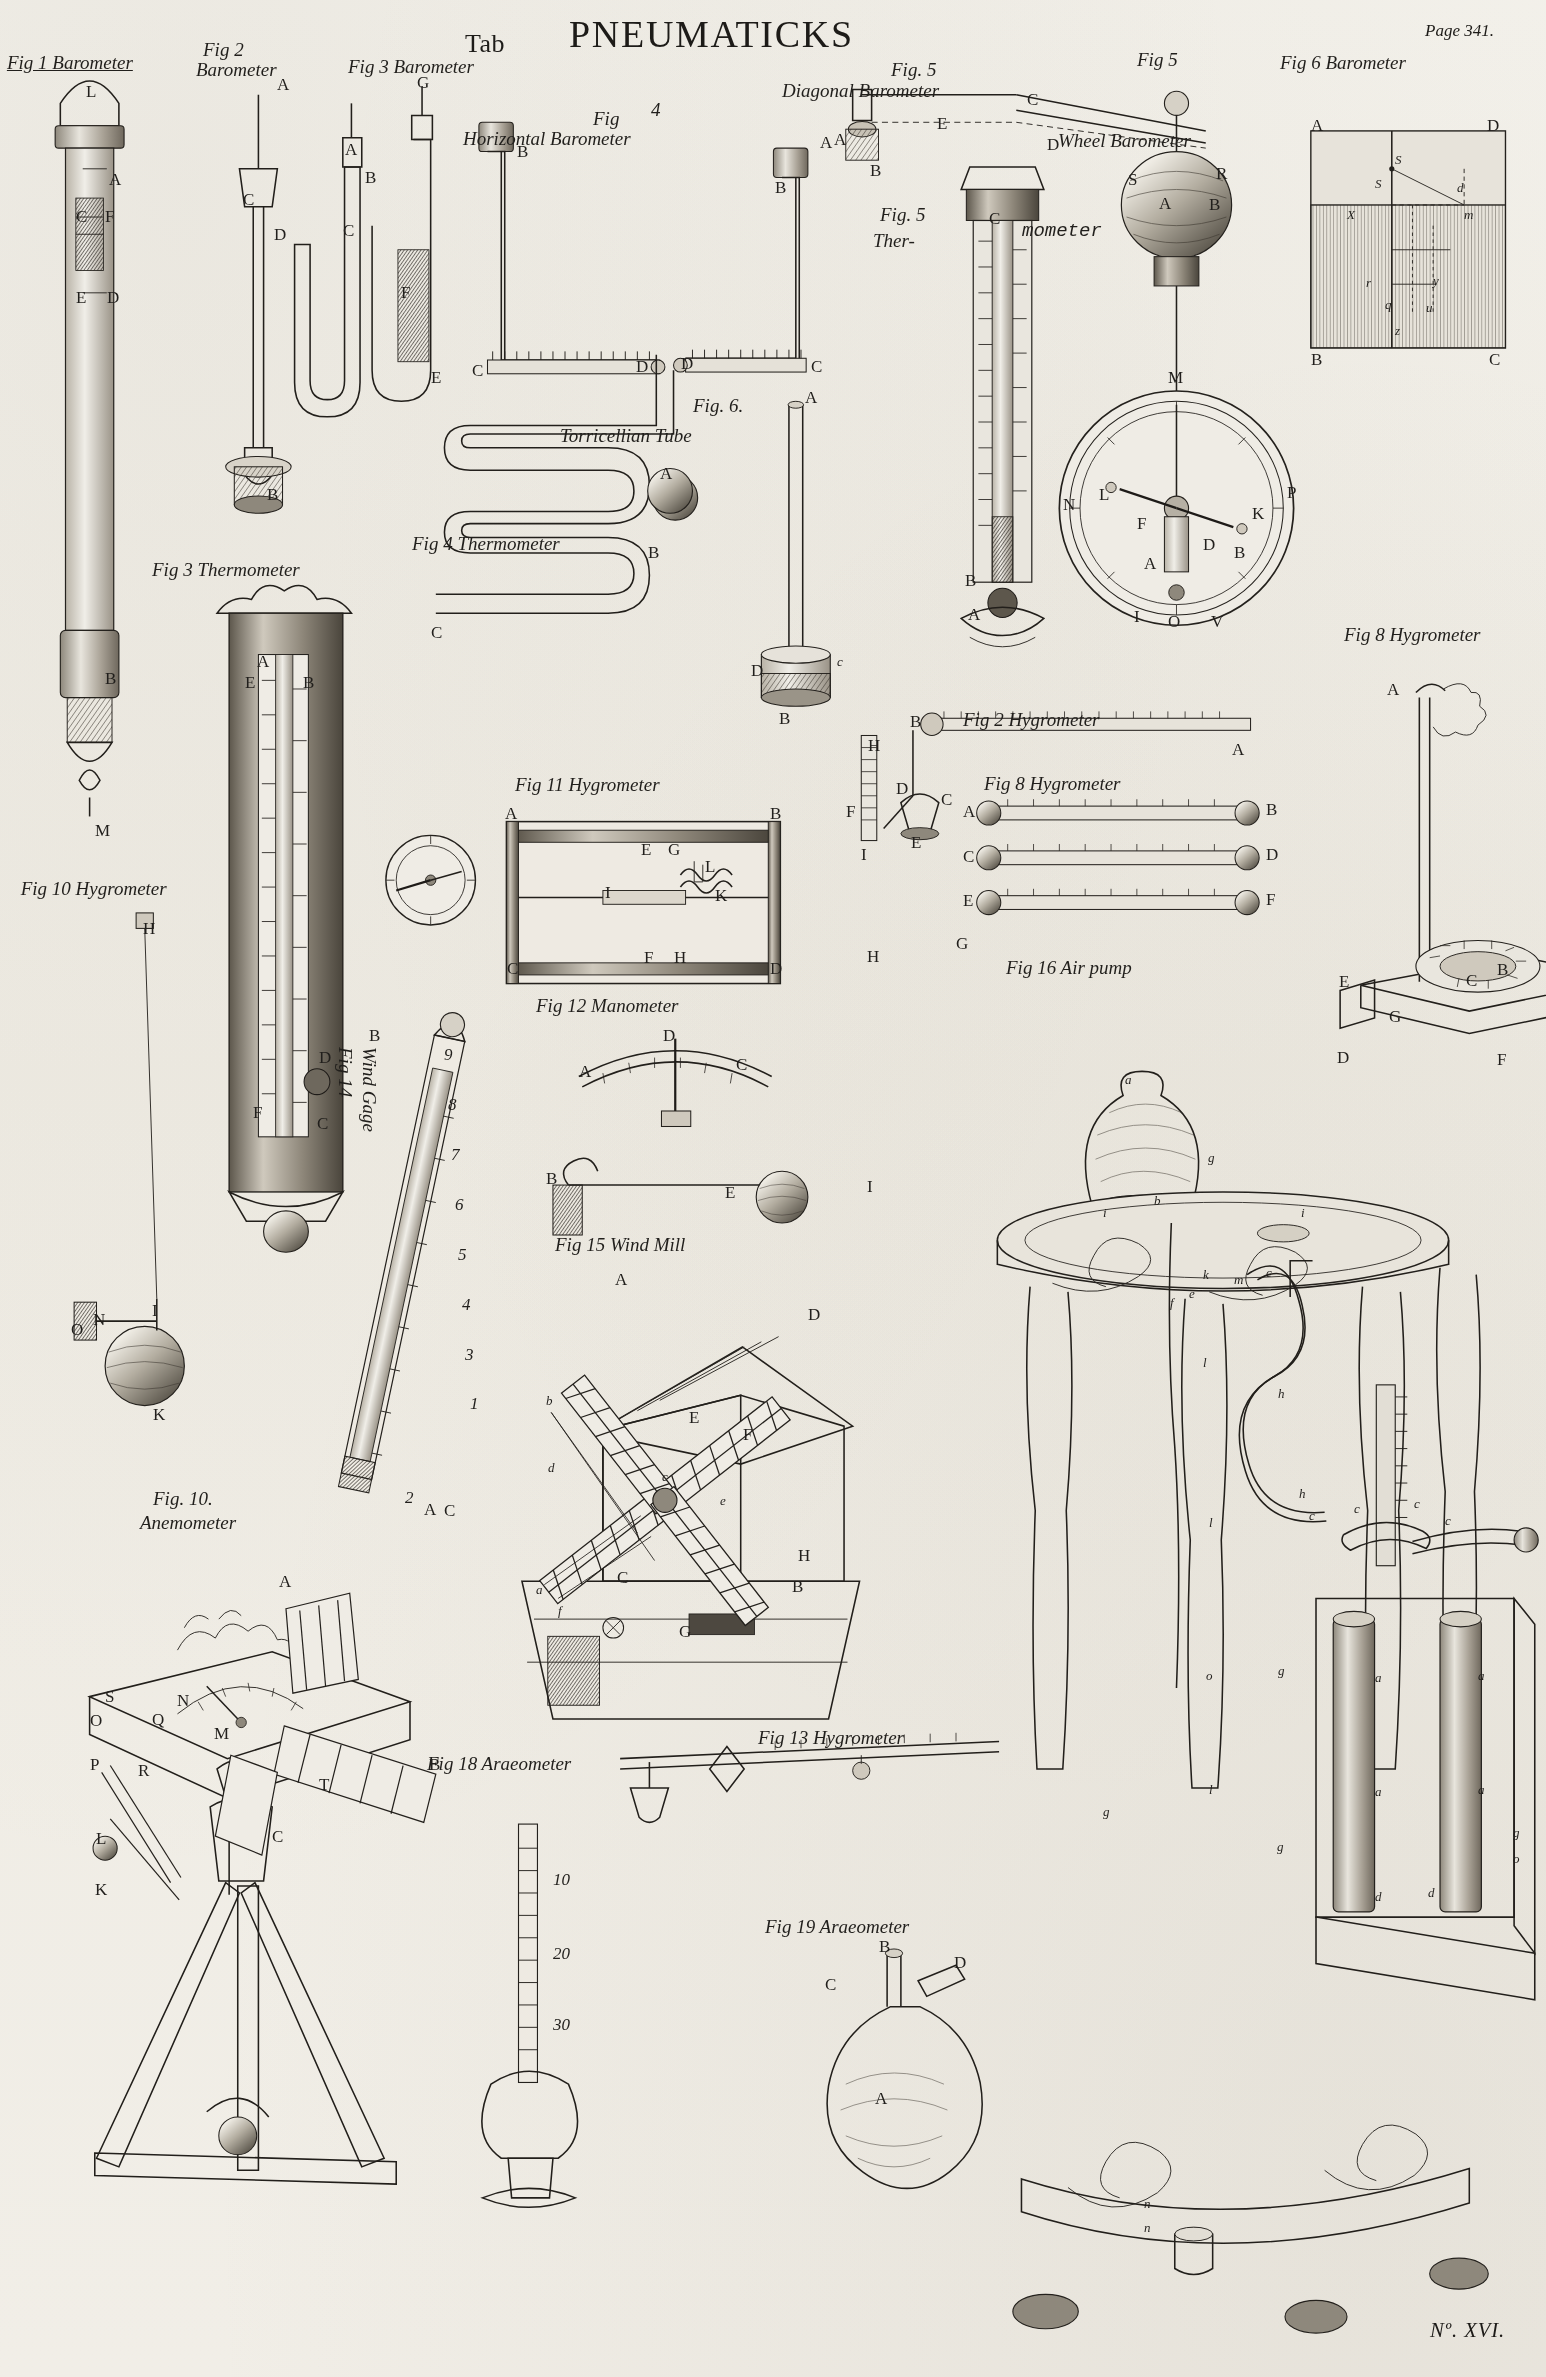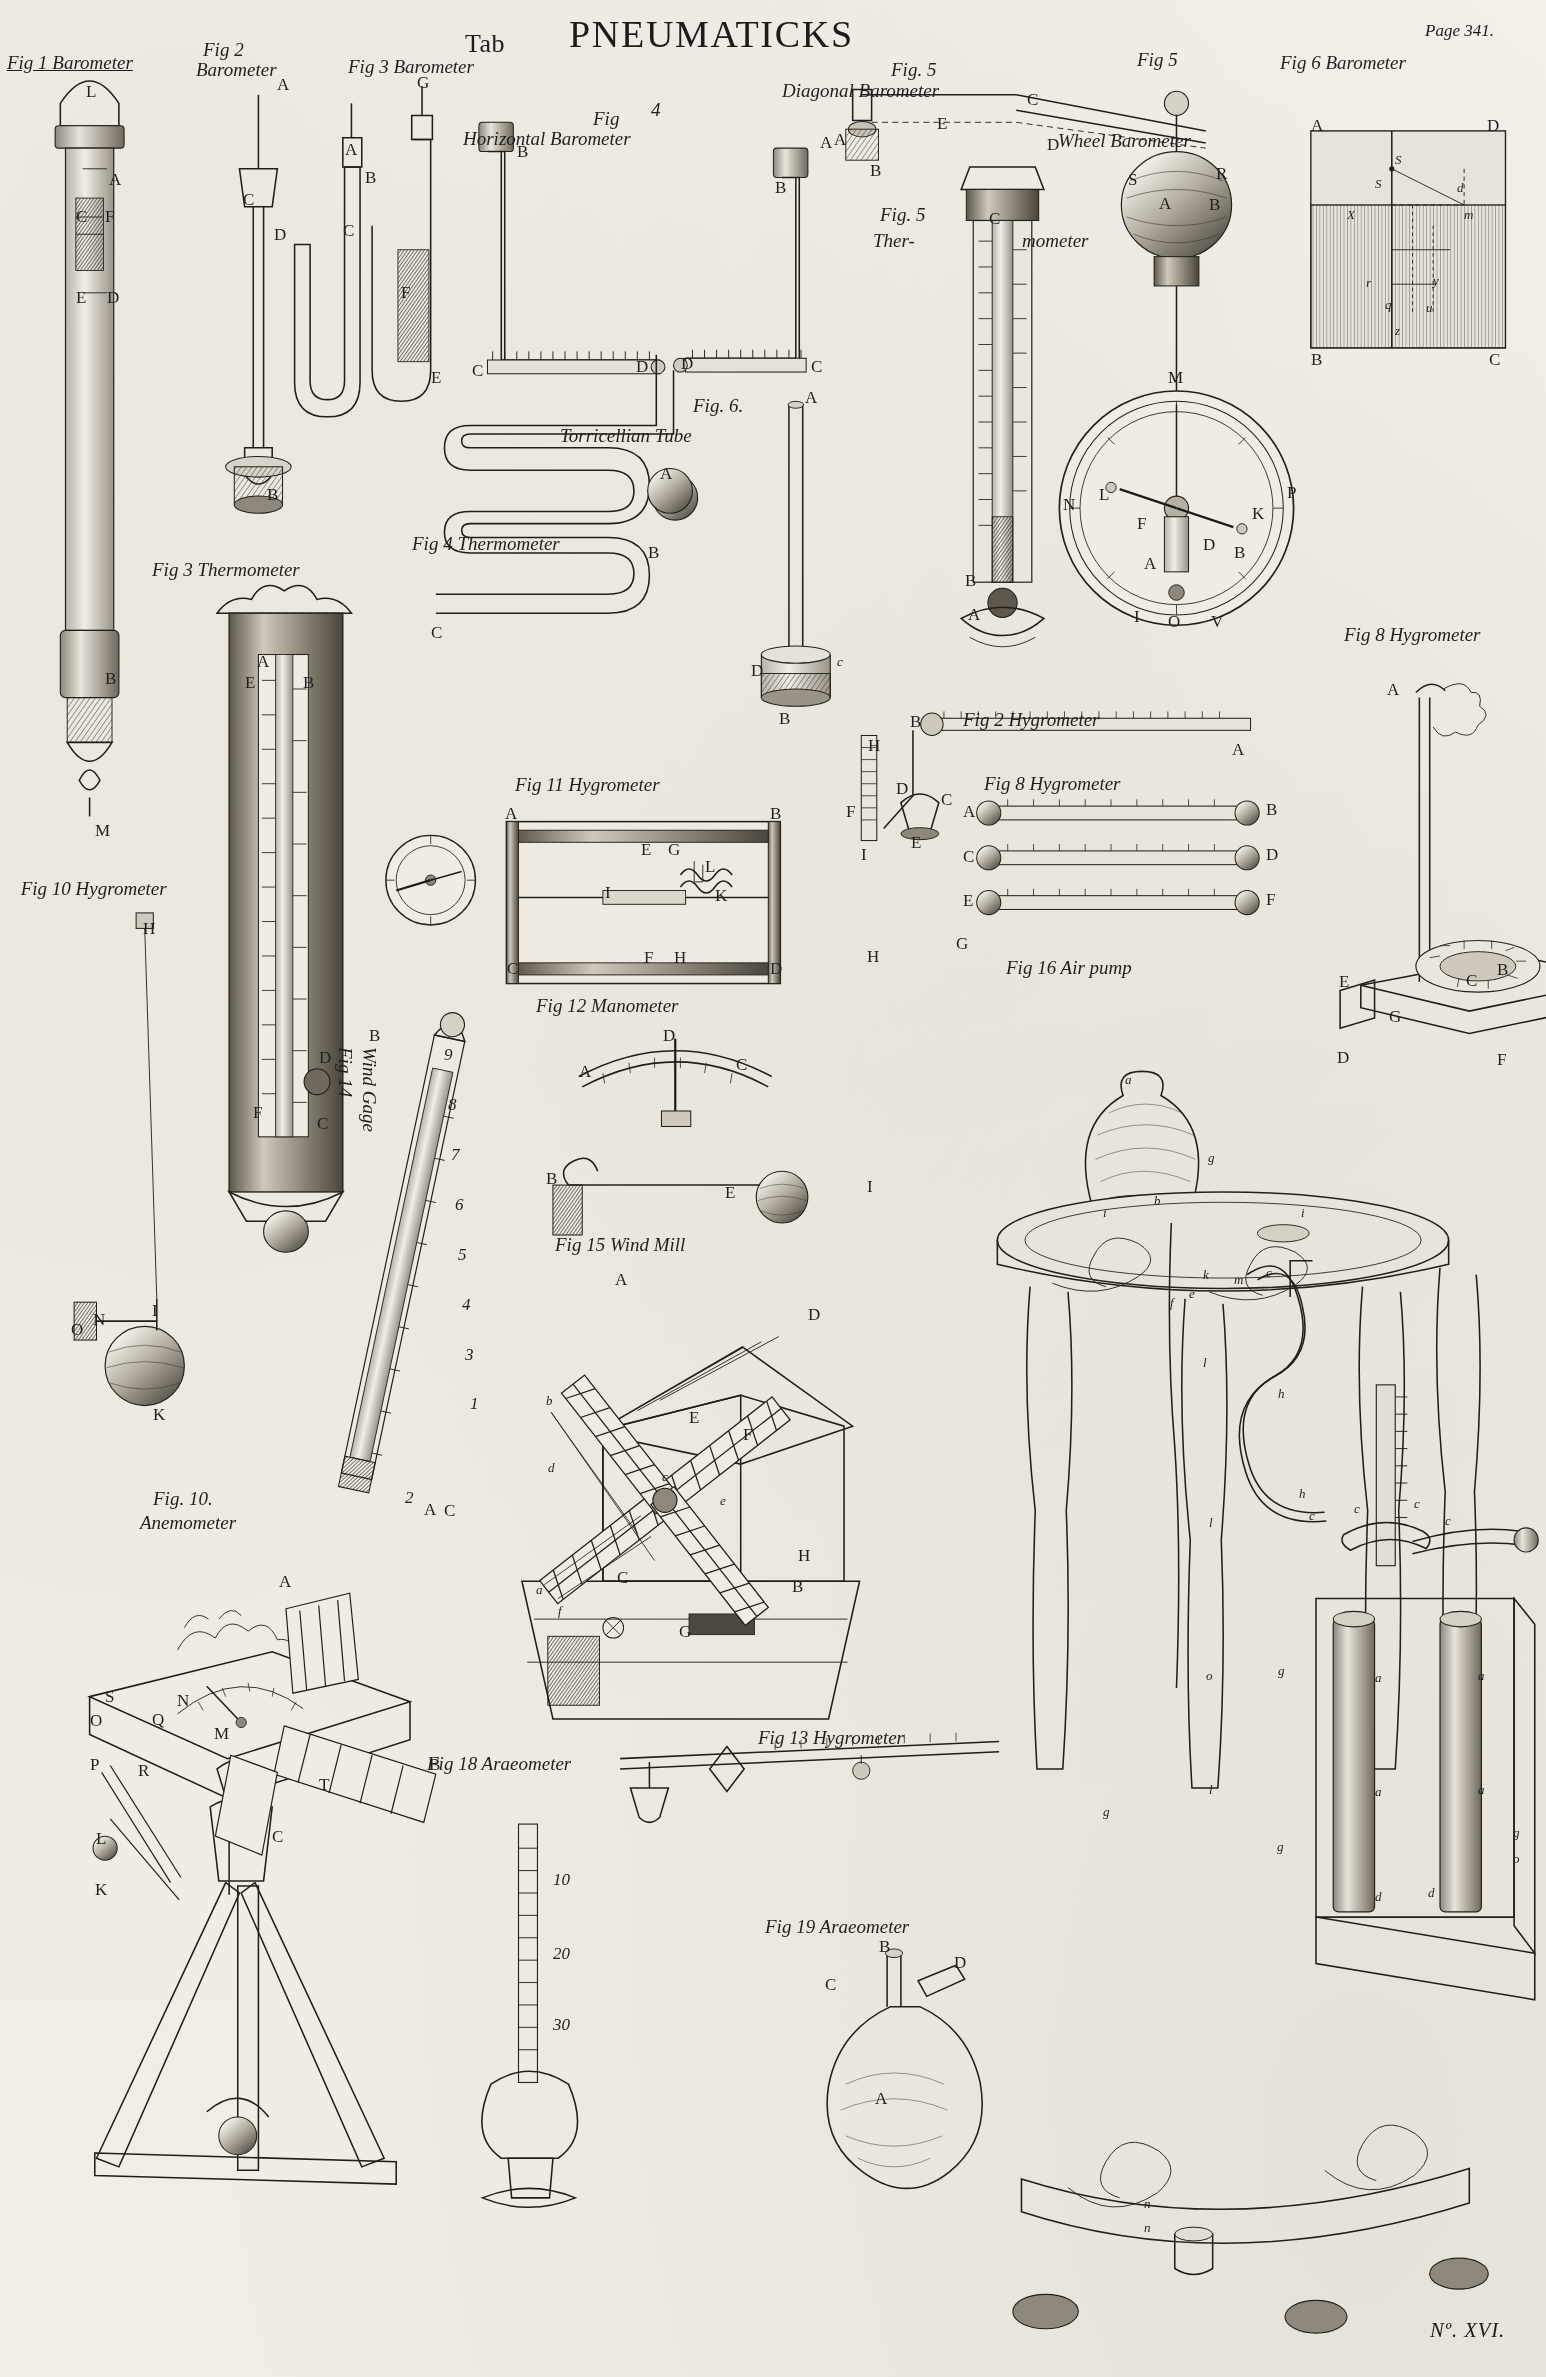--- a/index.html
+++ b/index.html
@@ -806,21 +806,21 @@
   <div class="lbl fig-cap" style="left:891px; top:60px;">Fig. 5</div>
   <div class="lbl fig-cap" style="left:782px; top:81px;">Diagonal Barometer</div>
   <div class="lbl letter-up" style="left:1027px; top:91px;">C</div>
   <div class="lbl letter-up" style="left:937px; top:115px;">E</div>
   <div class="lbl letter-up" style="left:834px; top:131px;">A</div>
   <div class="lbl letter-up" style="left:870px; top:162px;">B</div>
   <div class="lbl letter-up" style="left:1047px; top:136px;">D</div>
 
   <div class="lbl fig-cap" style="left:880px; top:205px;">Fig. 5</div>
   <div class="lbl fig-cap" style="left:873px; top:231px;">Ther-</div>
-  <div class="lbl fig-cap" style="left:1022px; top:231px;">mometer</div>
+  <div class="lbl fig-cap" style="left:1022px; top:222px;font-family:Liberation Mono, monospace;">mometer</div>
   <div class="lbl letter-up" style="left:989px; top:210px;">C</div>
   <div class="lbl letter-up" style="left:965px; top:572px;">B</div>
   <div class="lbl letter-up" style="left:968px; top:606px;">A</div>
 
   <div class="lbl fig-cap" style="left:1137px; top:50px;">Fig 5</div>
   <div class="lbl fig-cap" style="left:1058px; top:103px;margin-top:28px;">Wheel Barometer</div>
   <div class="lbl letter-up" style="left:1128px; top:171px;">S</div>
   <div class="lbl letter-up" style="left:1216px; top:165px;">R</div>
   <div class="lbl letter-up" style="left:1159px; top:195px;">A</div>
   <div class="lbl letter-up" style="left:1209px; top:196px;">B</div>

